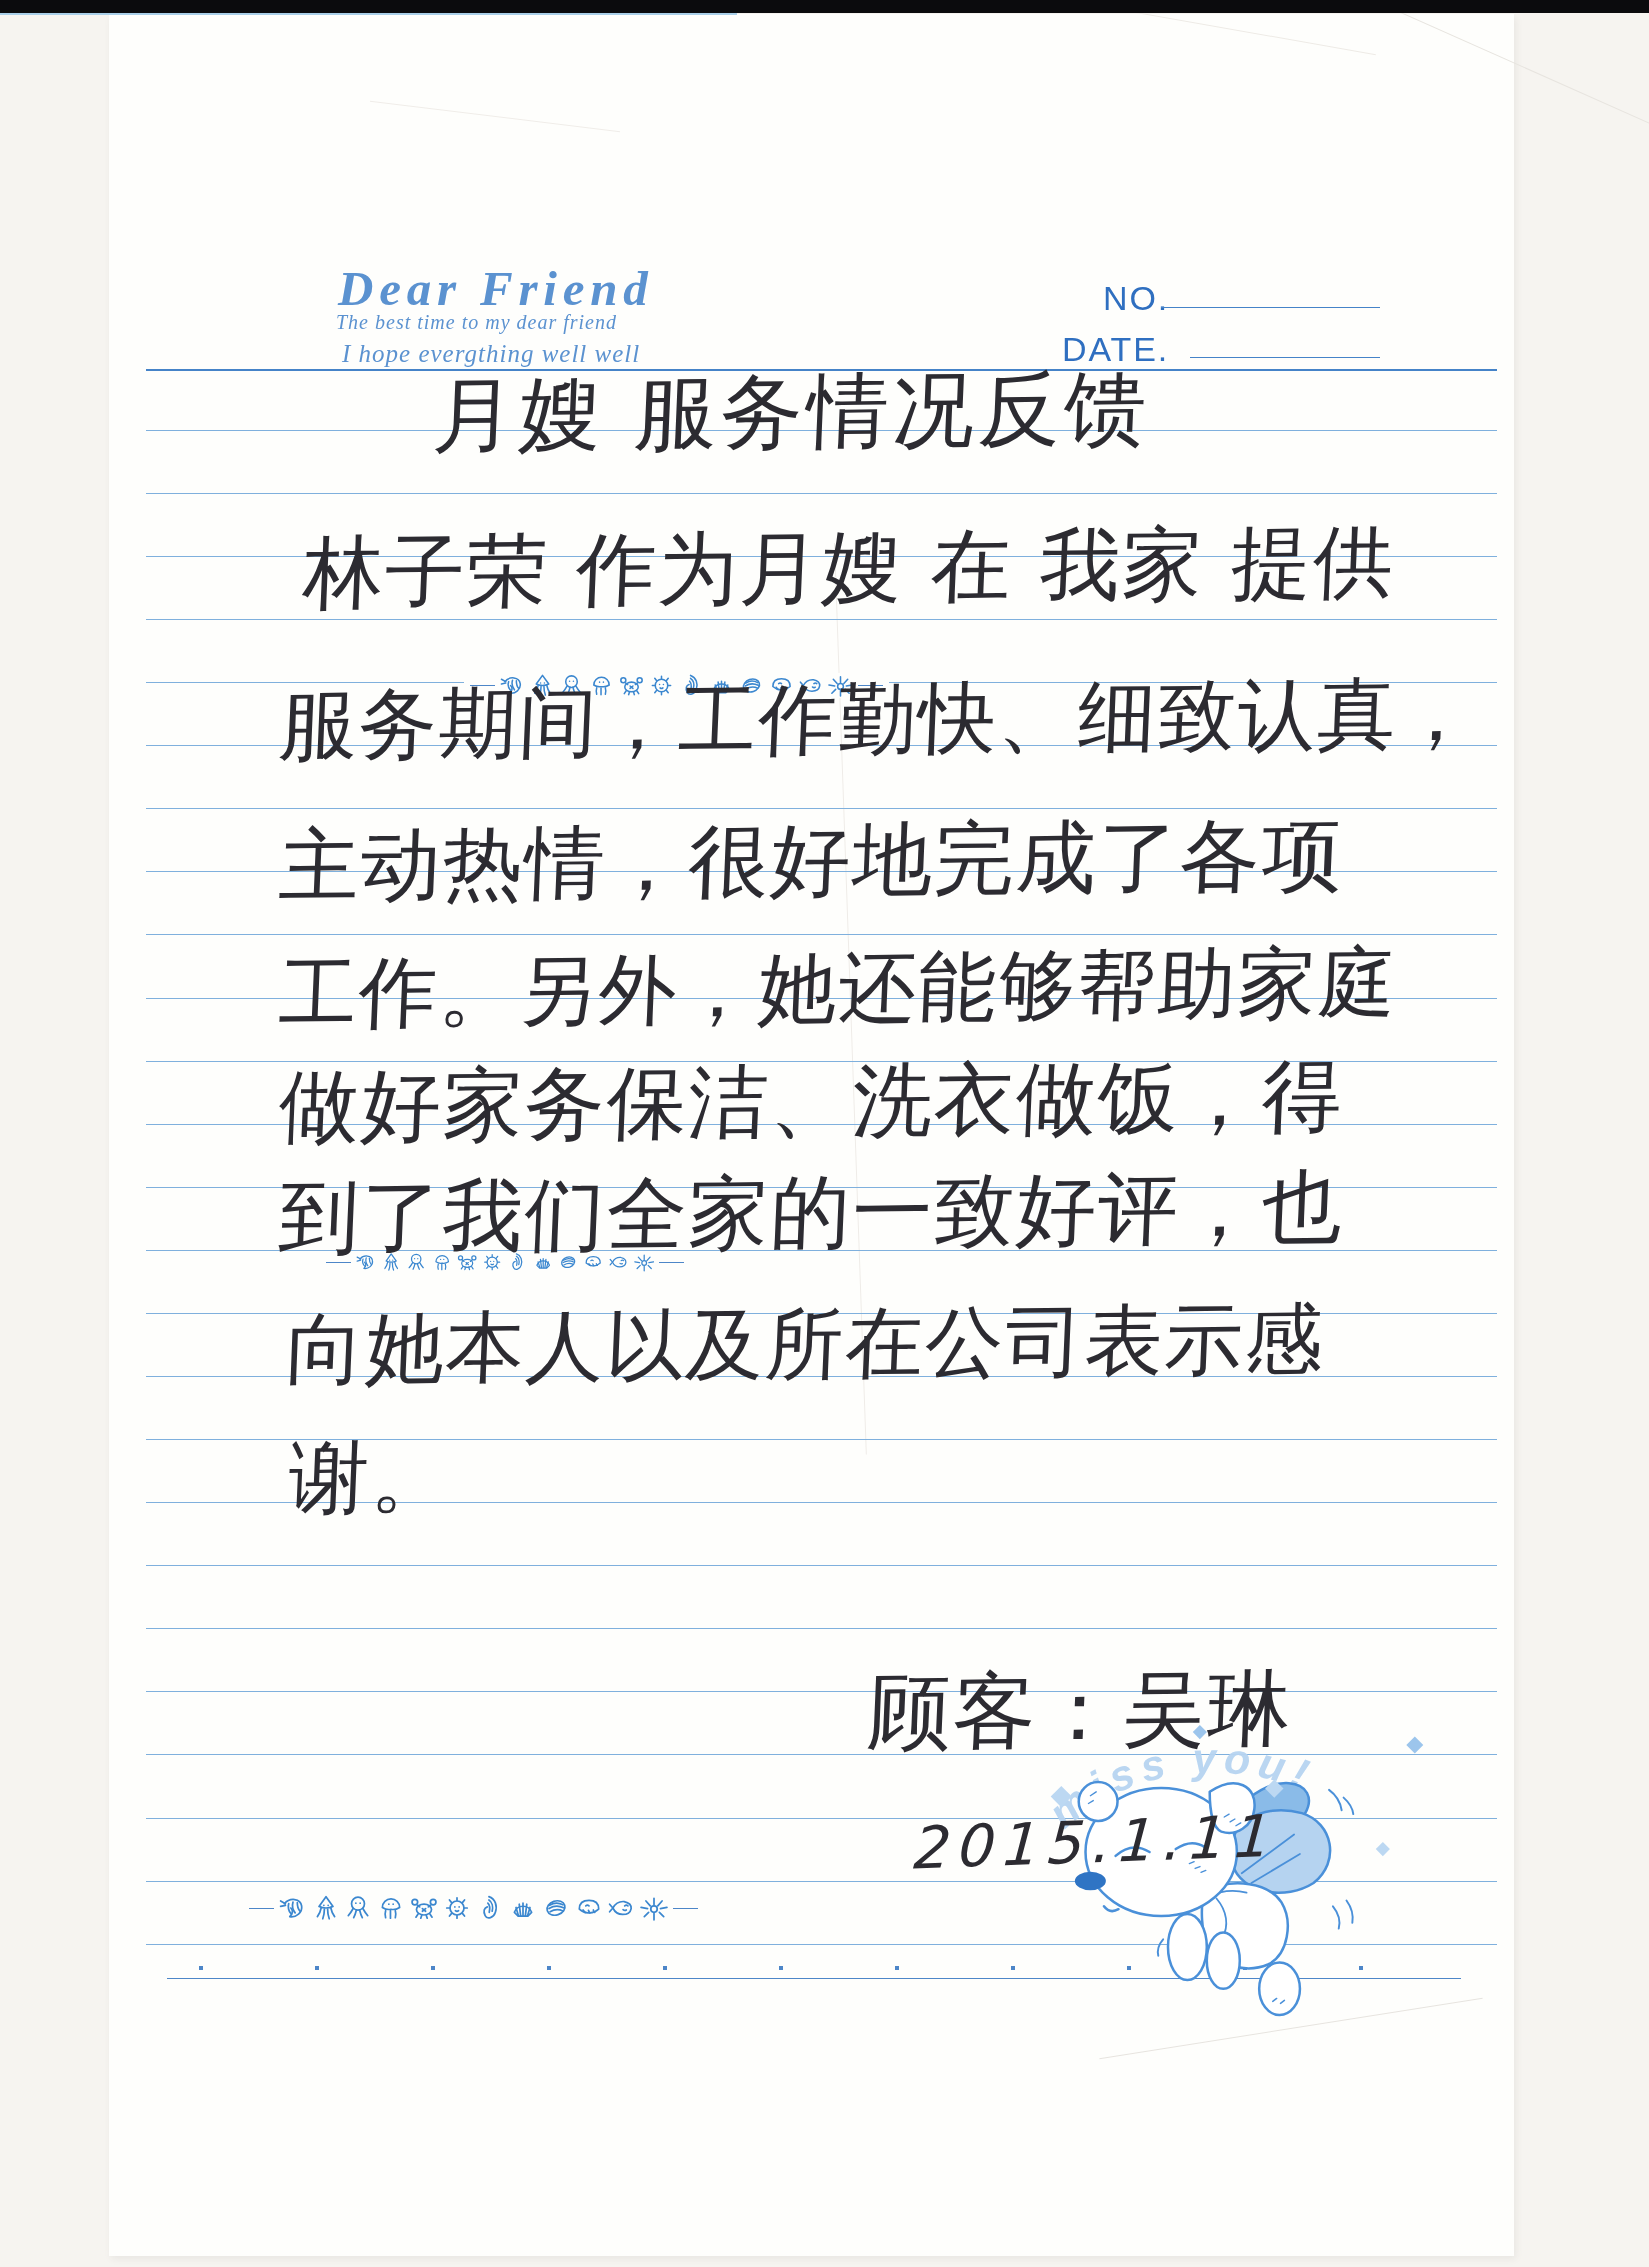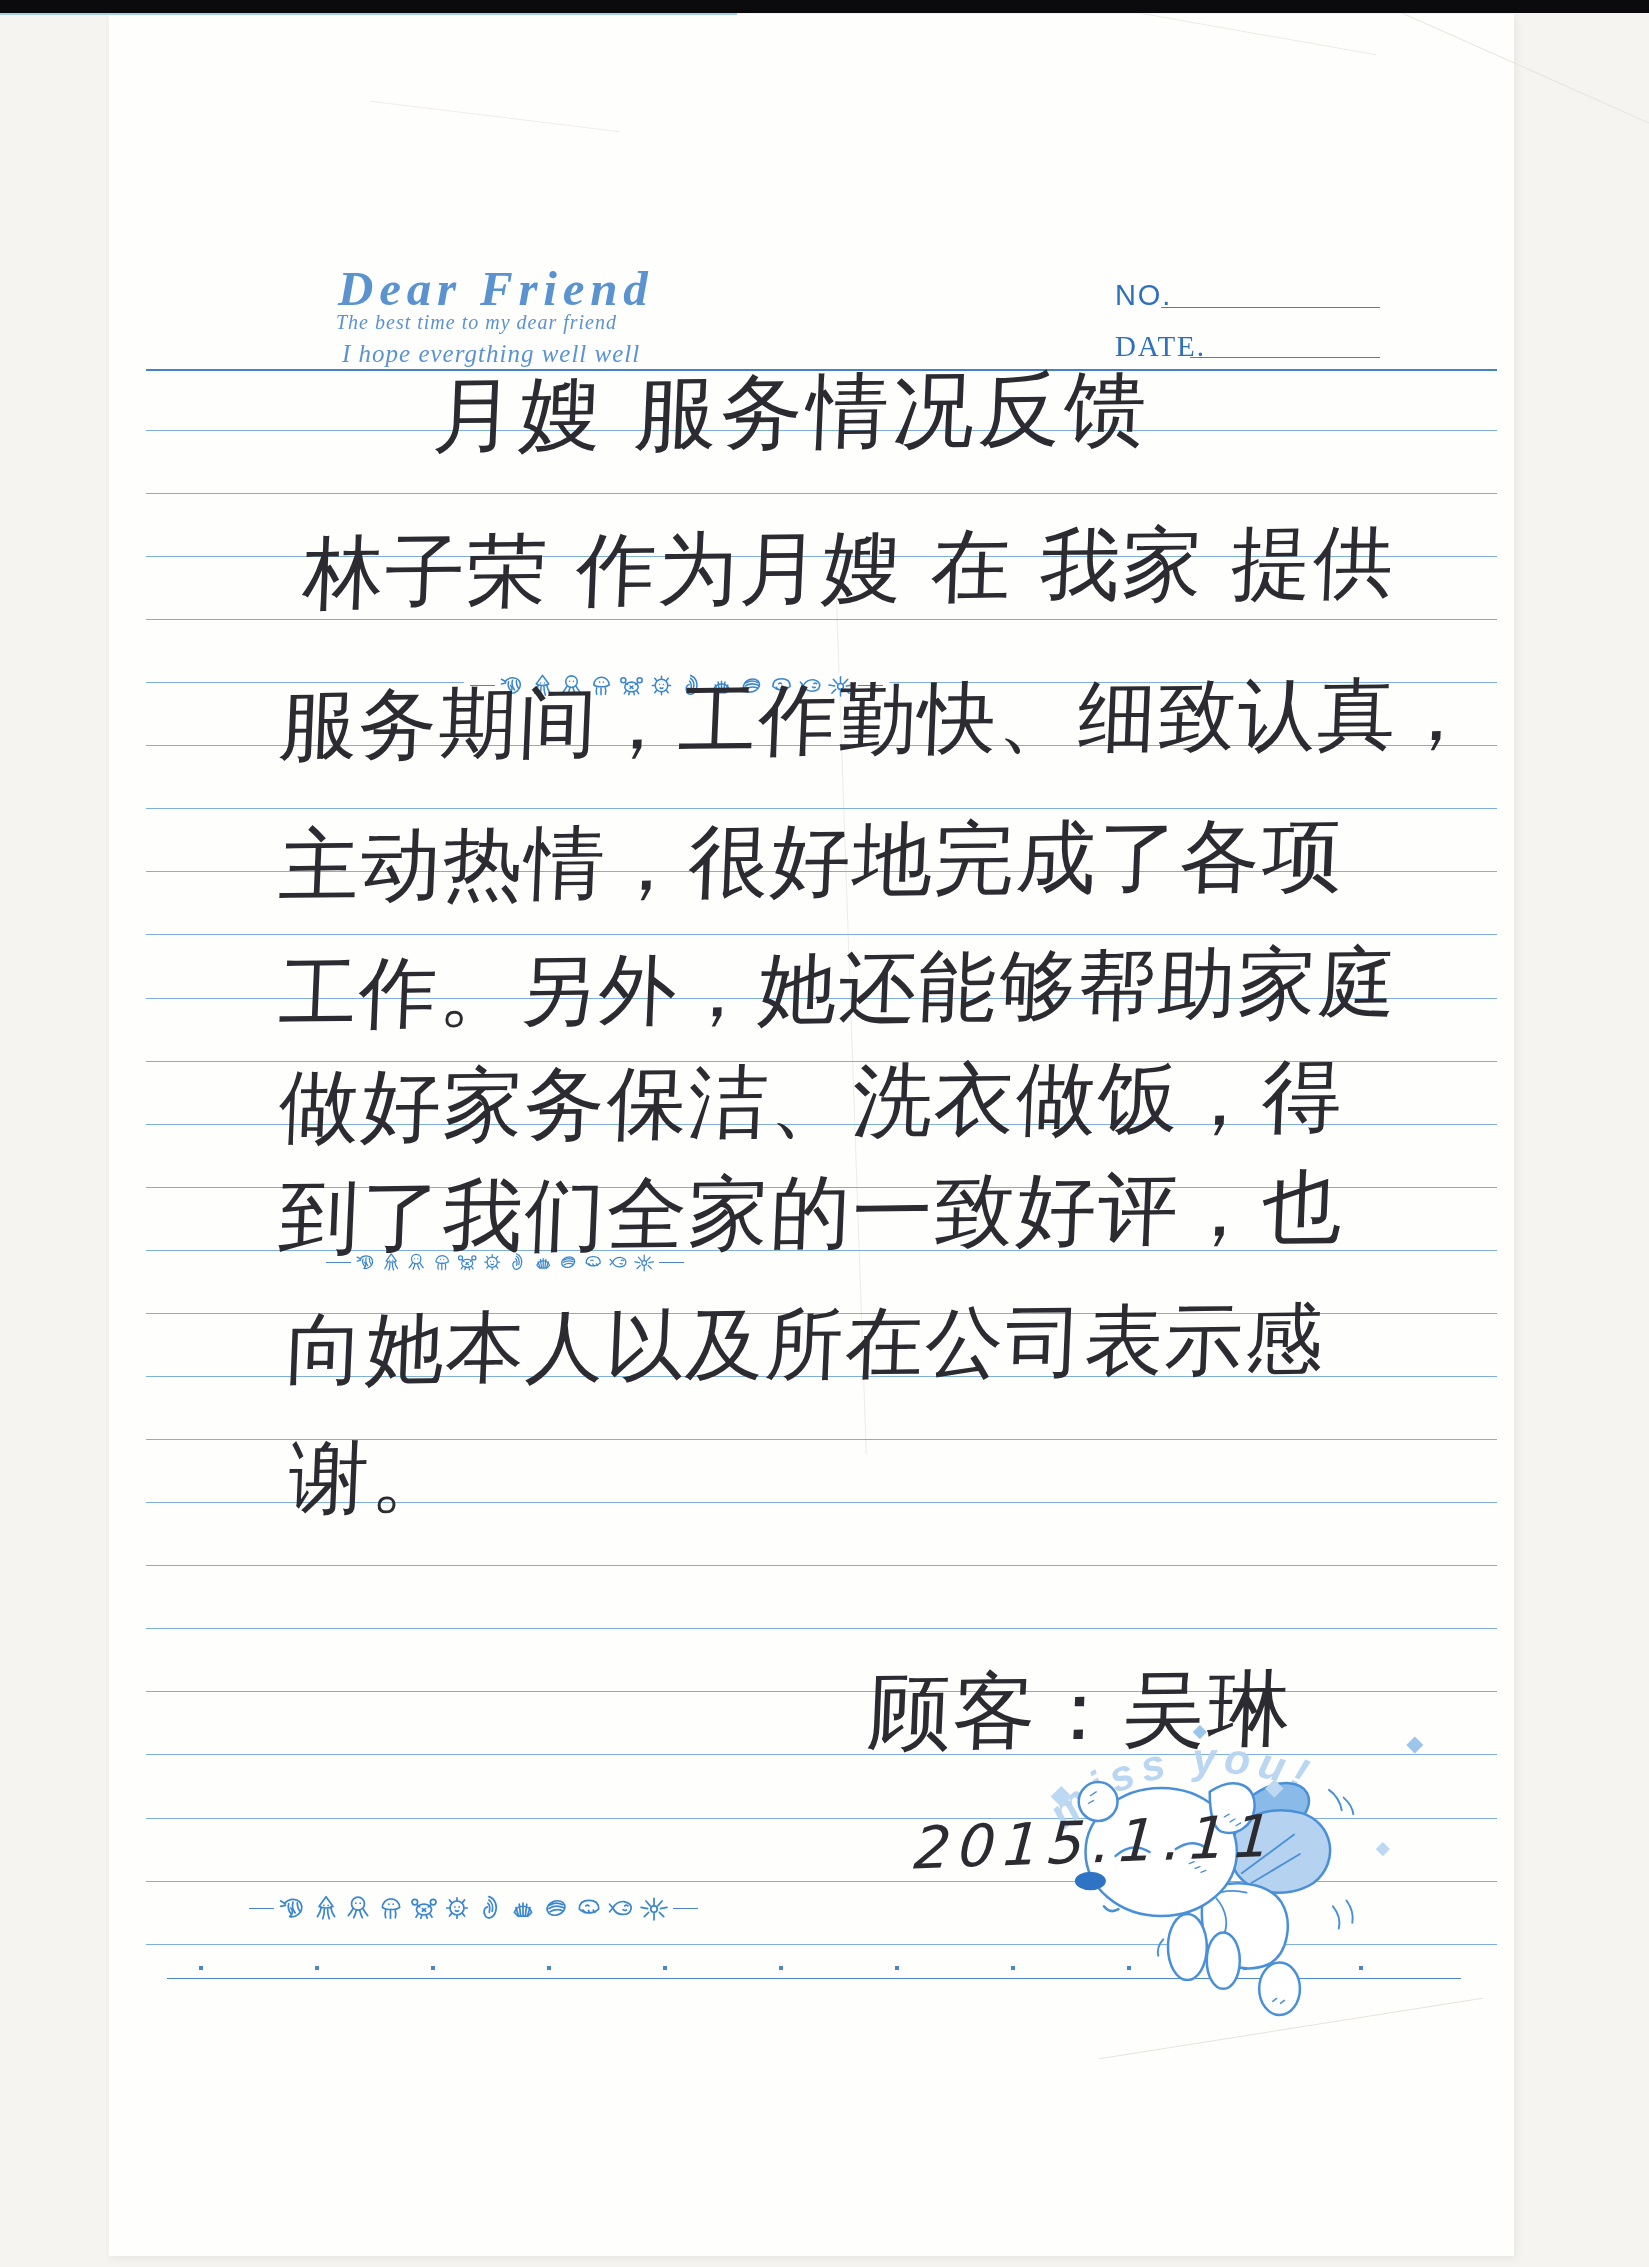--- a/index.html
+++ b/index.html
@@ -36,23 +36,23 @@
   
   .lh-title{
     position:absolute;left:338px;top:260px;
     font-family:"Liberation Serif", serif;font-style:italic;font-weight:bold;
     font-size:49px;color:#5b92d0;letter-spacing:5.8px;z-index:3;
   }
   .lh-sub{position:absolute;font-family:"Liberation Serif", serif;font-style:italic;
     color:#5b92d0;z-index:3;letter-spacing:1px;}
   .lh-sub.s1{left:336px;top:311px;font-size:20px;}
   .lh-sub.s2{left:342px;top:340px;font-size:25px;}
-  .field-label{position:absolute;color:#2f6fc0;font-size:29px;letter-spacing:1.9px;z-index:3;font-weight:500;margin-left:12px;}
+  .field-label{position:absolute;color:#2f6fc0;font-size:34px;letter-spacing:1.9px;z-index:3;font-weight:500;}
   .field-label.no{left:1103px;top:279px;}
-  .field-label.date{left:1103px;top:330px;font-family:Liberation Serif, serif;}
+  .field-label.date{left:1062px;top:330px;}
   .blank{position:absolute;height:0;border-top:1.9px solid #4583c8;z-index:3;}
   .blank.no{left:1161px;top:307px;width:219px;}
   .blank.date{left:1190px;top:357px;width:190px;}
 
   
   .sea-row{position:absolute;display:flex;align-items:center;gap:4.9px;background:#fefefc;
     padding:0 5.8px;z-index:3;}
   .sea-row::before,.sea-row::after{content:"";display:block;width:25px;height:0;border-top:1.9px solid #4d86c8;}
   .sea-row.r1{left:464px;top:673px;}
   .sea-row.r2{left:320px;top:1252px;}

